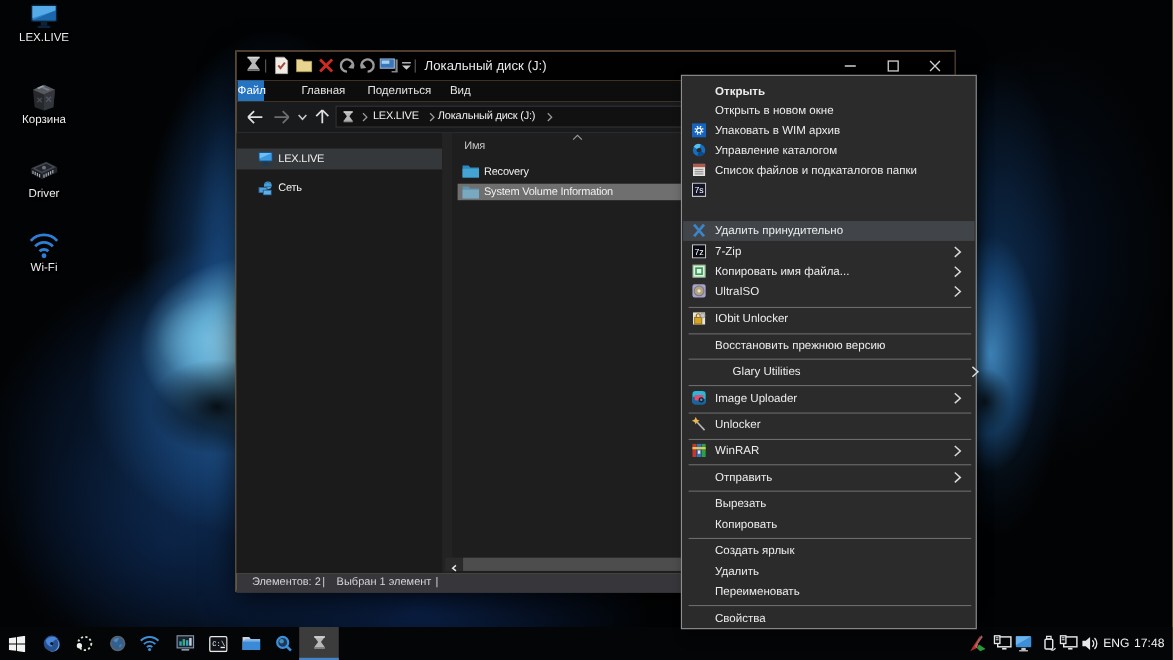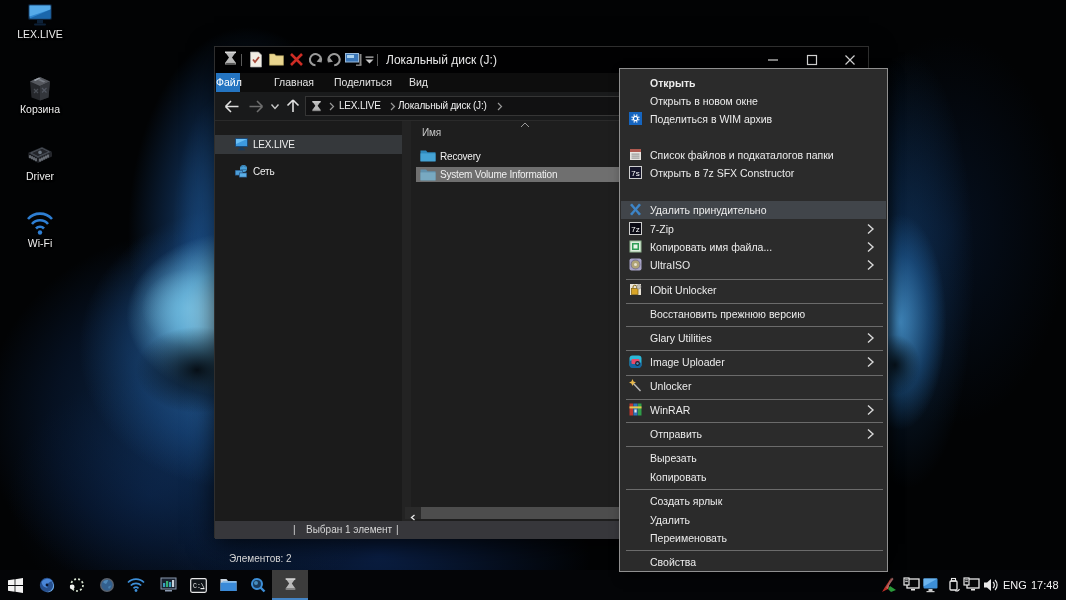--- a/index.html
+++ b/index.html
@@ -256,21 +256,21 @@
       <div class="flrow" style="left:29px; top:46px;">System Volume Information</div>
     </div>
     <div id="hscroll">
       <div style="position:absolute;left:0;top:0;width:15px;height:12px;background:#2a2a2a;text-align:center;"><svg style="margin-top:2.5px;" width="6" height="7" viewBox="0 0 6 7">
             <path d="M4.5 1 L1.5 3.5 L4.5 6" stroke="#e8e8e8" stroke-width="1.3" fill="none"></path>
           </svg></div>
       <div style="position:absolute;left:16px;right:0;top:0;height:12px;background:#4d4d4d;"></div>
     </div>
   </div>
   <div id="statusbar">
-    <span style="position:absolute;left:14px;margin-top:29px;">Элементов: 2</span>
+    <span style="position:absolute;left:14px;">Элементов: 2</span>
     <span style="position:absolute;left:78px;">|</span>
     <span style="position:absolute;left:91px;">Выбран 1 элемент</span>
     <span style="position:absolute;left:181px;">|</span>
   </div>
 </div>
 
 <div id="menu">
   <div class="mi" style="top:5px;">
       <span class="txt" style="font-weight:bold;">Открыть</span>
     </div>
@@ -284,38 +284,46 @@
         <circle cx="6.5" cy="6.5" r="1.8" fill="#1565c0"></circle>
         <g stroke="#1565c0" stroke-width="1.6">
           <line x1="6.5" y1="1" x2="6.5" y2="12"></line>
           <line x1="1" y1="6.5" x2="12" y2="6.5"></line>
           <line x1="2.6" y1="2.6" x2="10.4" y2="10.4"></line>
           <line x1="10.4" y1="2.6" x2="2.6" y2="10.4"></line>
         </g>
         <circle cx="6.5" cy="6.5" r="2.7" fill="#fff"></circle>
         <circle cx="6.5" cy="6.5" r="1.5" fill="#1565c0"></circle>
       </svg>
-      <span class="txt">Поделиться в WIM архив</span>
+      <span class="txt">Упаковать в WIM архив</span>
+    </div>
+  <div class="mi" style="top:59px;">
+      <svg class="ic" viewBox="0 0 13 13">
+        <circle cx="6.5" cy="6.5" r="5.6" fill="#1470c0"></circle>
+        <circle cx="6.5" cy="6.5" r="2.2" fill="#2b2b2b"></circle>
+        <path d="M1.5 3.5 A5.6 5.6 0 0 1 8 1.1 L7 4.6 A2.2 2.2 0 0 0 4.6 5.4 Z" fill="#55c0ee"></path>
+        <path d="M11.5 9.5 A5.6 5.6 0 0 1 5 11.9 L6 8.4 A2.2 2.2 0 0 0 8.4 7.6 Z" fill="#0c4a8a"></path>
+      </svg>
+      <span class="txt">Управление каталогом</span>
     </div>
   <div class="mi" style="top:77px;">
       <svg class="ic" viewBox="0 0 13 13">
         <rect x="1" y="1" width="11" height="11" fill="#e8e6e2"></rect>
         <rect x="1" y="1" width="11" height="3" fill="#b05a50"></rect>
         <rect x="2.5" y="5.5" width="8" height="1.2" fill="#999"></rect>
         <rect x="2.5" y="7.5" width="8" height="1.2" fill="#999"></rect>
         <rect x="2.5" y="9.5" width="8" height="1.2" fill="#999"></rect>
       </svg>
       <span class="txt">Список файлов и подкаталогов папки</span>
     </div>
   <div class="mi" style="top:95px;">
       <svg class="ic" viewBox="0 0 13 13">
         <rect x="0.5" y="0.5" width="12" height="12" fill="#15152a" stroke="#cfcfcf" stroke-width="1"></rect>
         <text x="6.5" y="9.5" font-size="8" fill="#fff" text-anchor="middle" font-family="Liberation Sans">7s</text>
       </svg>
-      <span class="txt">Открыть в 7z SFX Constructor</span>
     </div>
   <div class="mi hl" style="top:132px;">
       <svg class="ic" viewBox="0 0 13 13">
         <path d="M1 2 L5 6.5 L1 11 L3 12.5 L6.5 8.3 L10 12.5 L12 11 L8 6.5 L12 2 L10 0.5 L6.5 4.7 L3 0.5 Z" fill="#3d85c8"></path>
       </svg>
       <span class="txt">Удалить принудительно</span>
     </div>
   <div class="mi" style="top:150.5px;">
       <svg class="ic" viewBox="0 0 13 13">
         <rect x="0.5" y="0.5" width="12" height="12" fill="#0a0a14" stroke="#cfcfcf" stroke-width="1"></rect>
@@ -357,21 +365,21 @@
         <path d="M4 5.5 V4 a1.8 1.8 0 0 1 3.6 0 V5.5" stroke="#8a6a14" stroke-width="1" fill="none"></path>
         <circle cx="9.8" cy="3.8" r="2.2" fill="#c8c4bc" stroke="#888" stroke-width="0.6"></circle>
       </svg>
       <span class="txt">IObit Unlocker</span>
     </div>
   <div class="msep" style="top:233.5px;"></div>
   <div class="mi" style="top:236px;">
       <span class="txt">Восстановить прежнюю версию</span>
     </div>
   <div class="msep" style="top:257px;"></div>
-  <div class="mi" style="top:260px;">
+  <div class="mi" style="top:260px;margin-left:16px;">
       <span class="txt">Glary Utilities</span>
       <svg class="arr" viewBox="0 0 14 14">
         <path d="M5 2.5 L10 7 L5 11.5" stroke="#d8d8d8" stroke-width="1.4" fill="none"></path>
       </svg>
     </div>
   <div class="msep" style="top:280.5px;"></div>
   <div class="mi" style="top:284px;">
       <svg class="ic" viewBox="0 0 13 13">
         <rect x="0.5" y="0.5" width="12" height="12" rx="3" fill="#2bb8d8"></rect>
         <path d="M0.5 6 Q4 4.5 8 6.5 T12.5 7 V10 a3 3 0 0 1 -3 3 H3.5 a3 3 0 0 1 -3 -3 Z" fill="#1565a0"></path>

